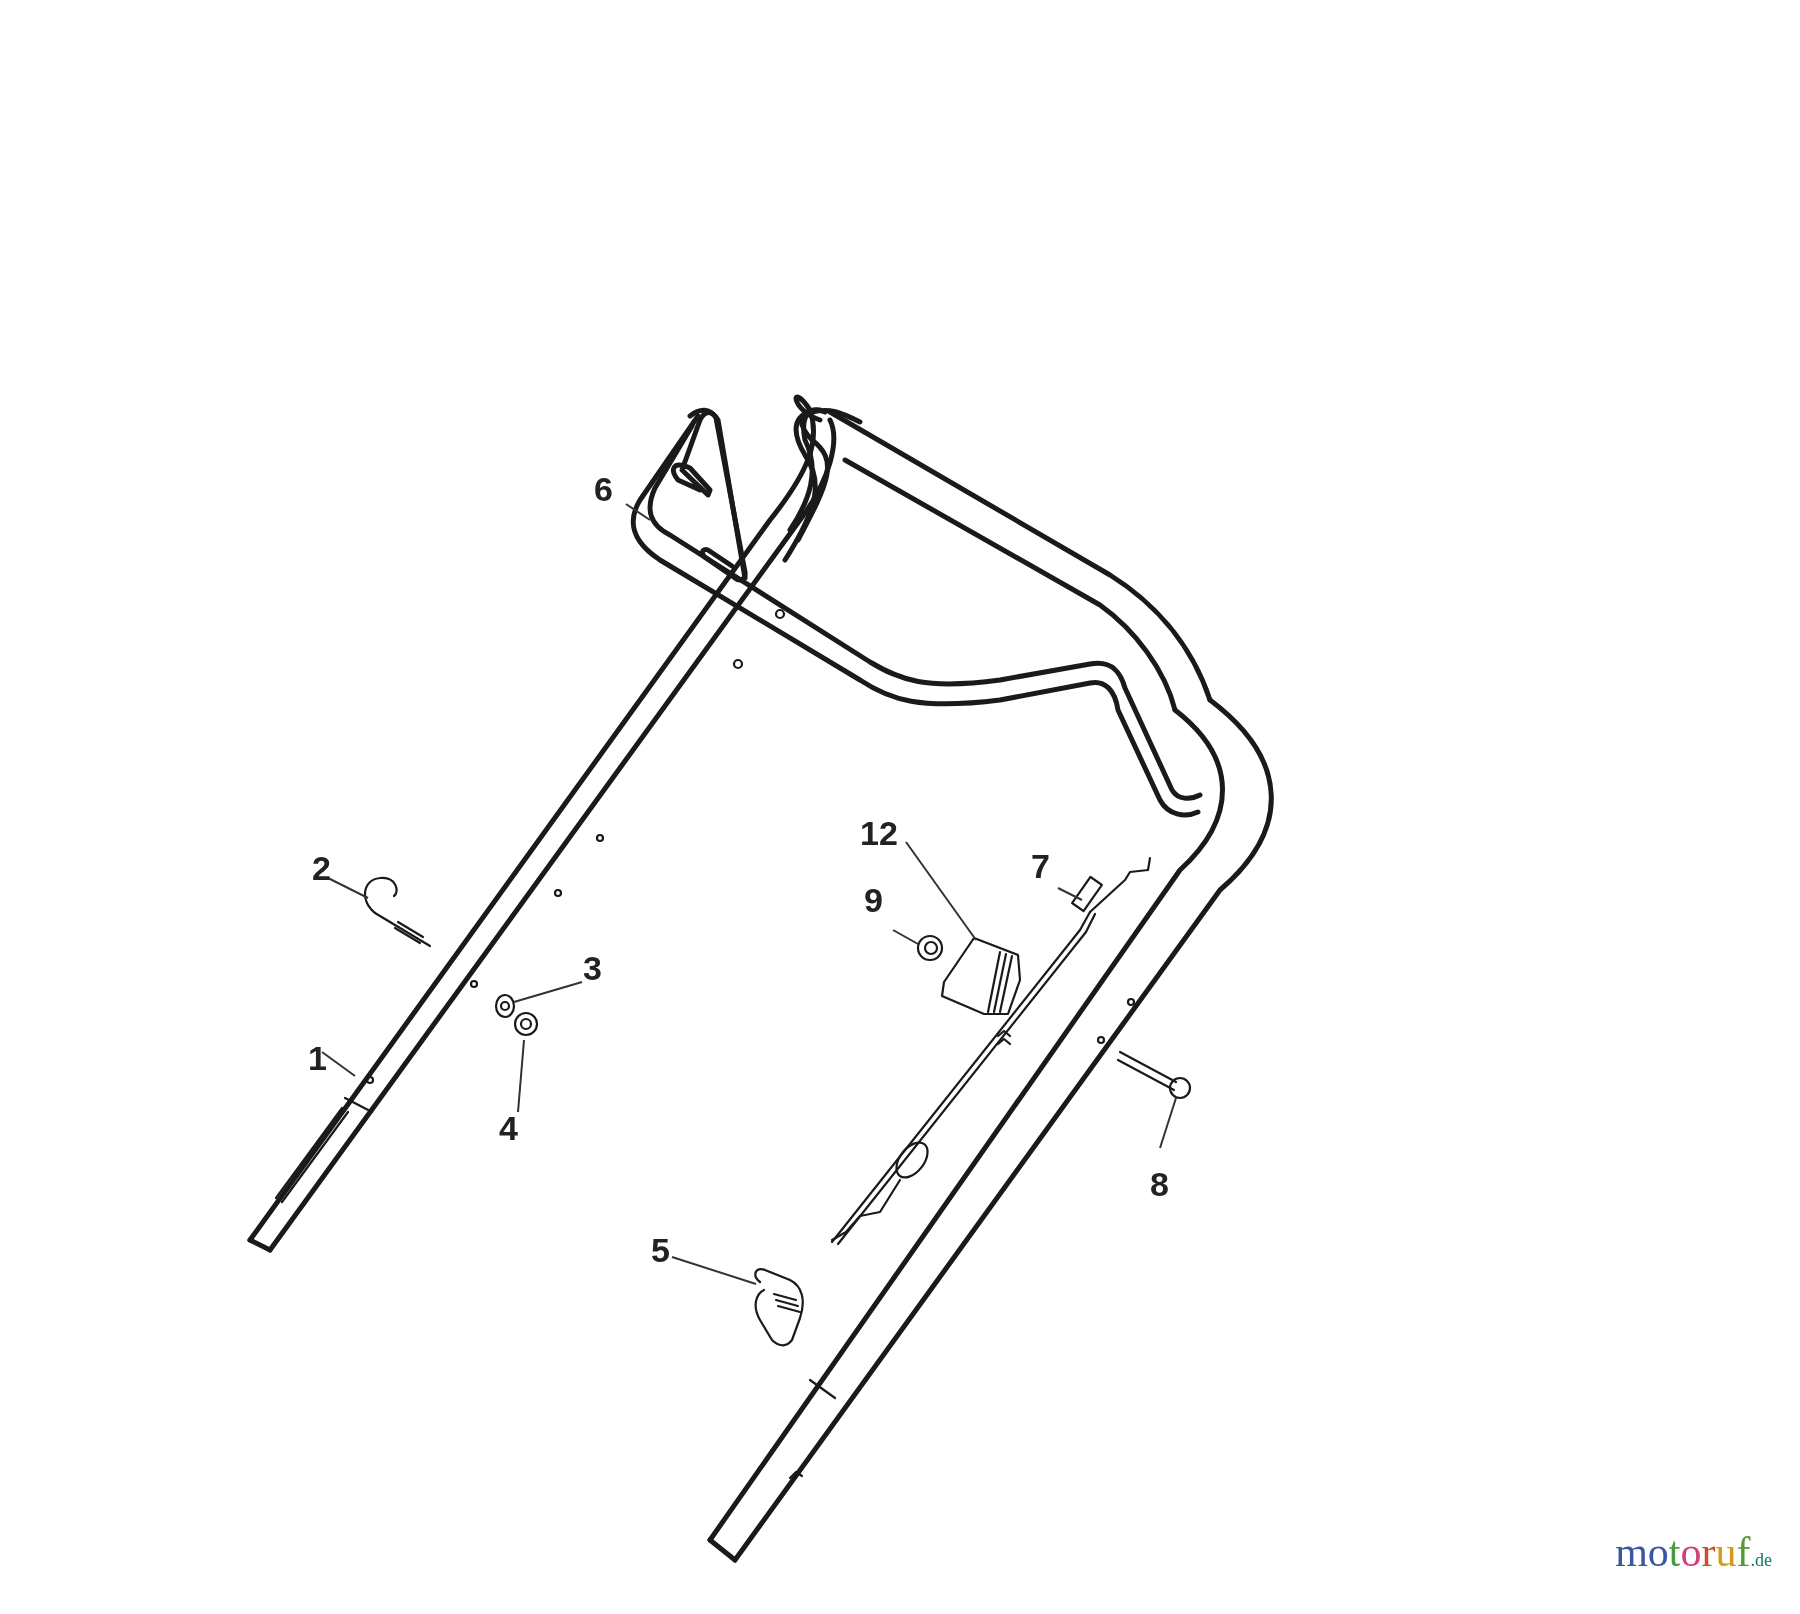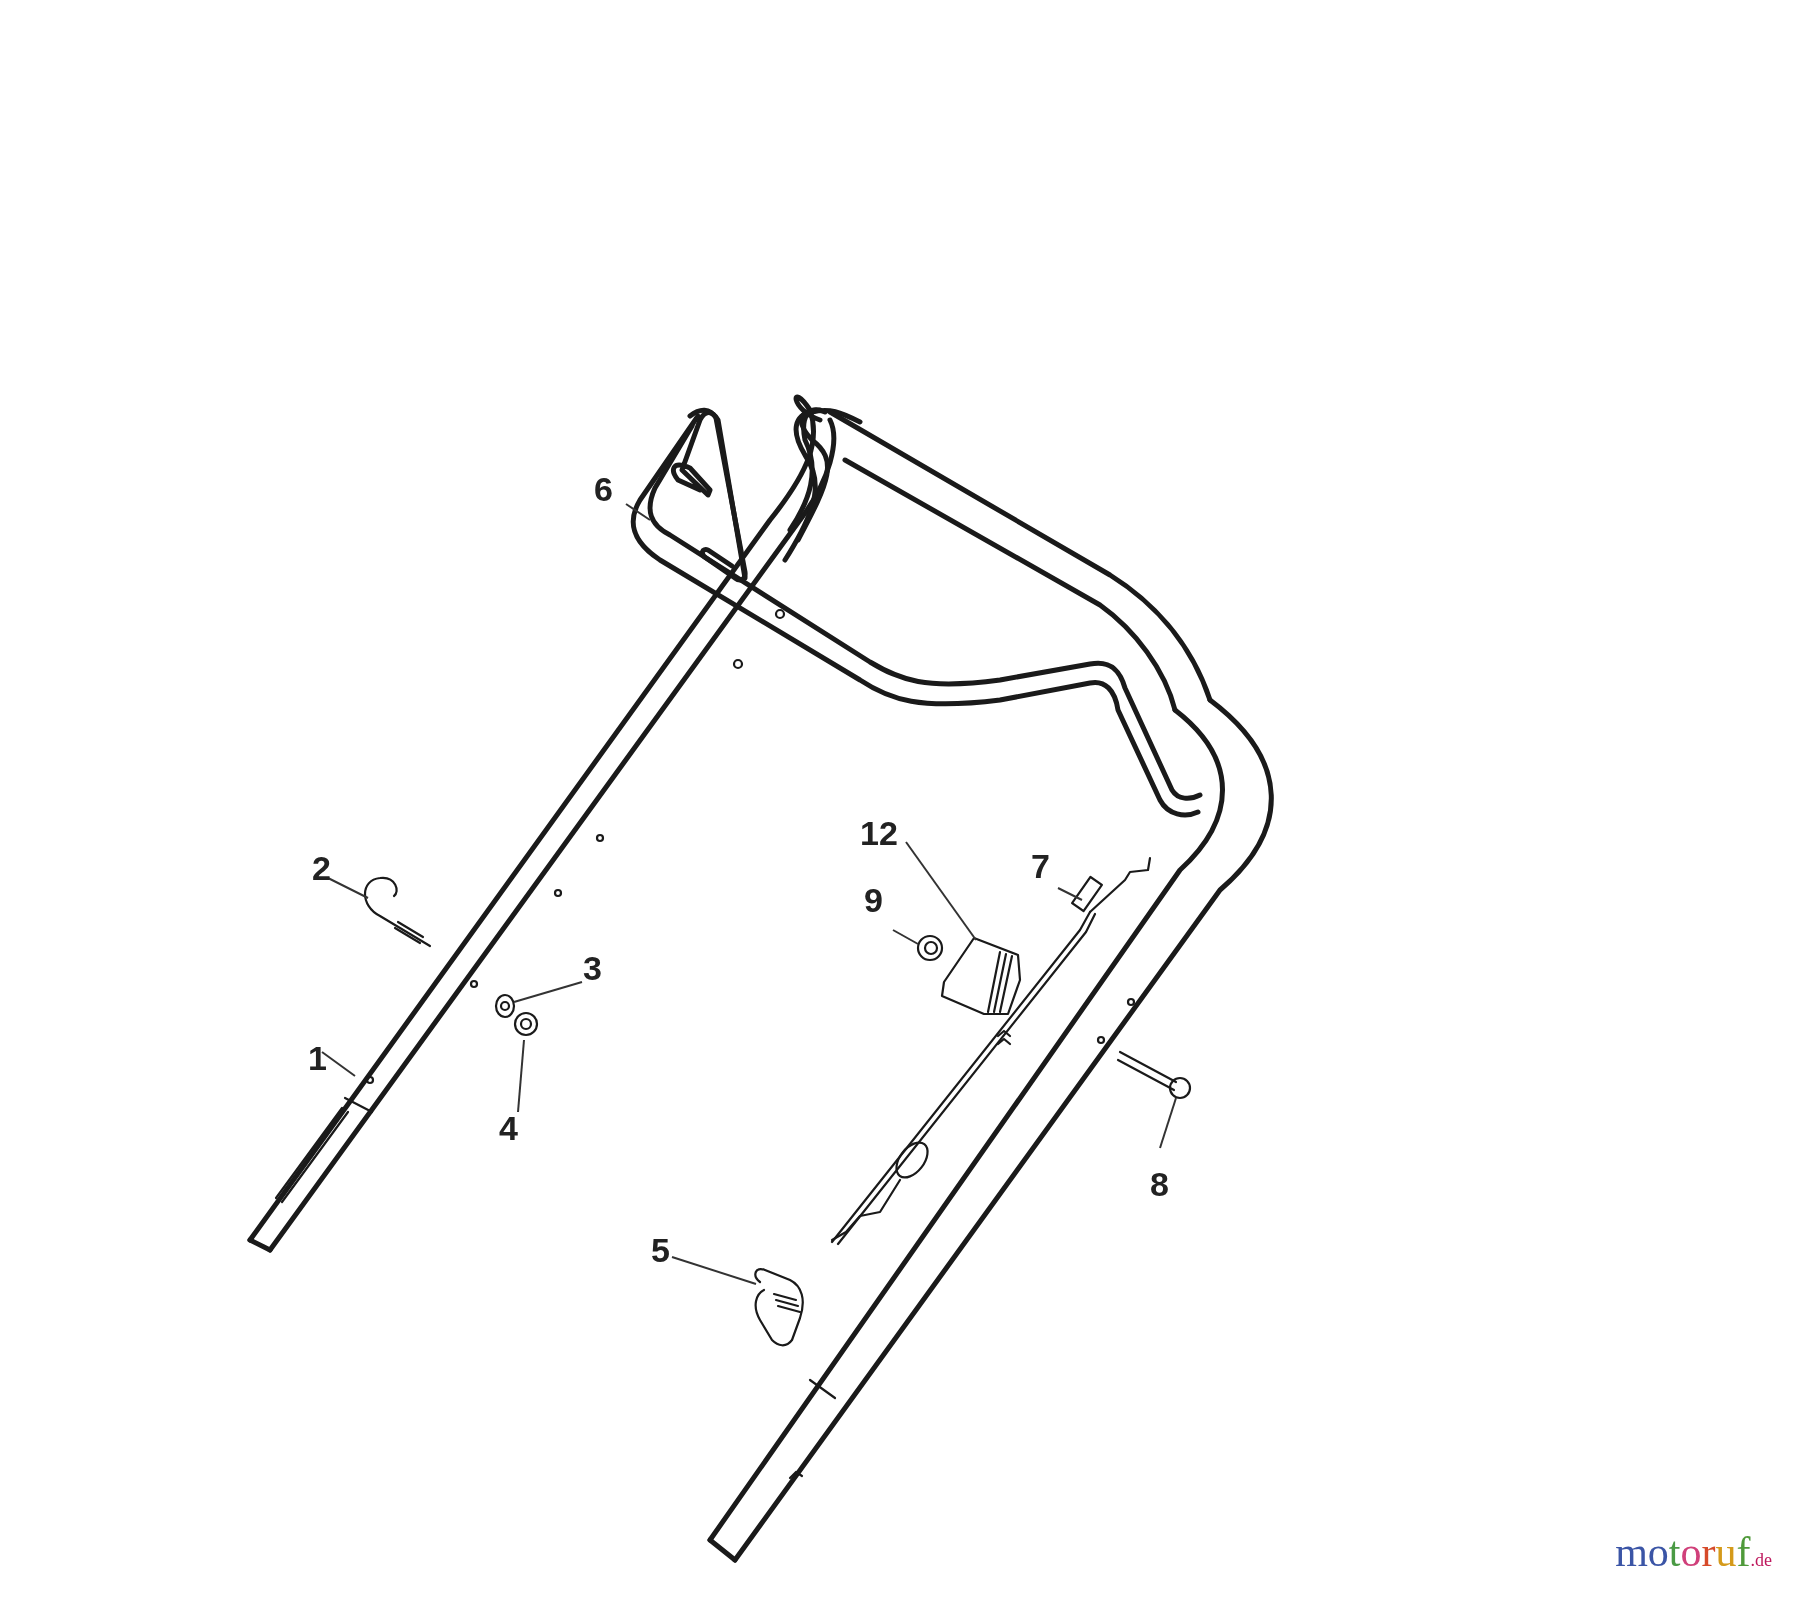--- a/index.html
+++ b/index.html
@@ -4,21 +4,21 @@
 <style>
   html, body { margin: 0; padding: 0; background: #ffffff; }
   body { width: 1800px; height: 1614px; position: relative; overflow: hidden; font-family: "Liberation Sans", sans-serif; }
   #diagram { position: absolute; left: 0; top: 0; width: 1800px; height: 1614px; }
   .part { fill: none; stroke: #1a1a1a; stroke-width: 5; stroke-linecap: round; stroke-linejoin: round; }
   .thin { fill: none; stroke: #1a1a1a; stroke-width: 2.2; stroke-linecap: round; stroke-linejoin: round; }
   .leader { fill: none; stroke: #333; stroke-width: 2; }
   .callout { font-family: "Liberation Sans", sans-serif; font-weight: bold; font-size: 34px; fill: #222; }
   .wm { position: absolute; right: 28px; bottom: 38px; font-family: "Liberation Serif", serif; font-size: 42px; letter-spacing: 0px; }
   .wm span { display: inline-block; }
-  .wm .tld { font-size: 18px; color: #be185d; }
+  .wm .tld { font-size: 18px; color: #0f766e; }
 </style>
 </head>
 <body>
 
 <svg id="diagram" viewBox="0 0 1800 1614" xmlns="http://www.w3.org/2000/svg">
 
   <g>
 
     <path class="part" d="M 250 1240 L 770 520 C 810 470 820 440 810 410 C 790 380 790 410 820 420"></path>
 

